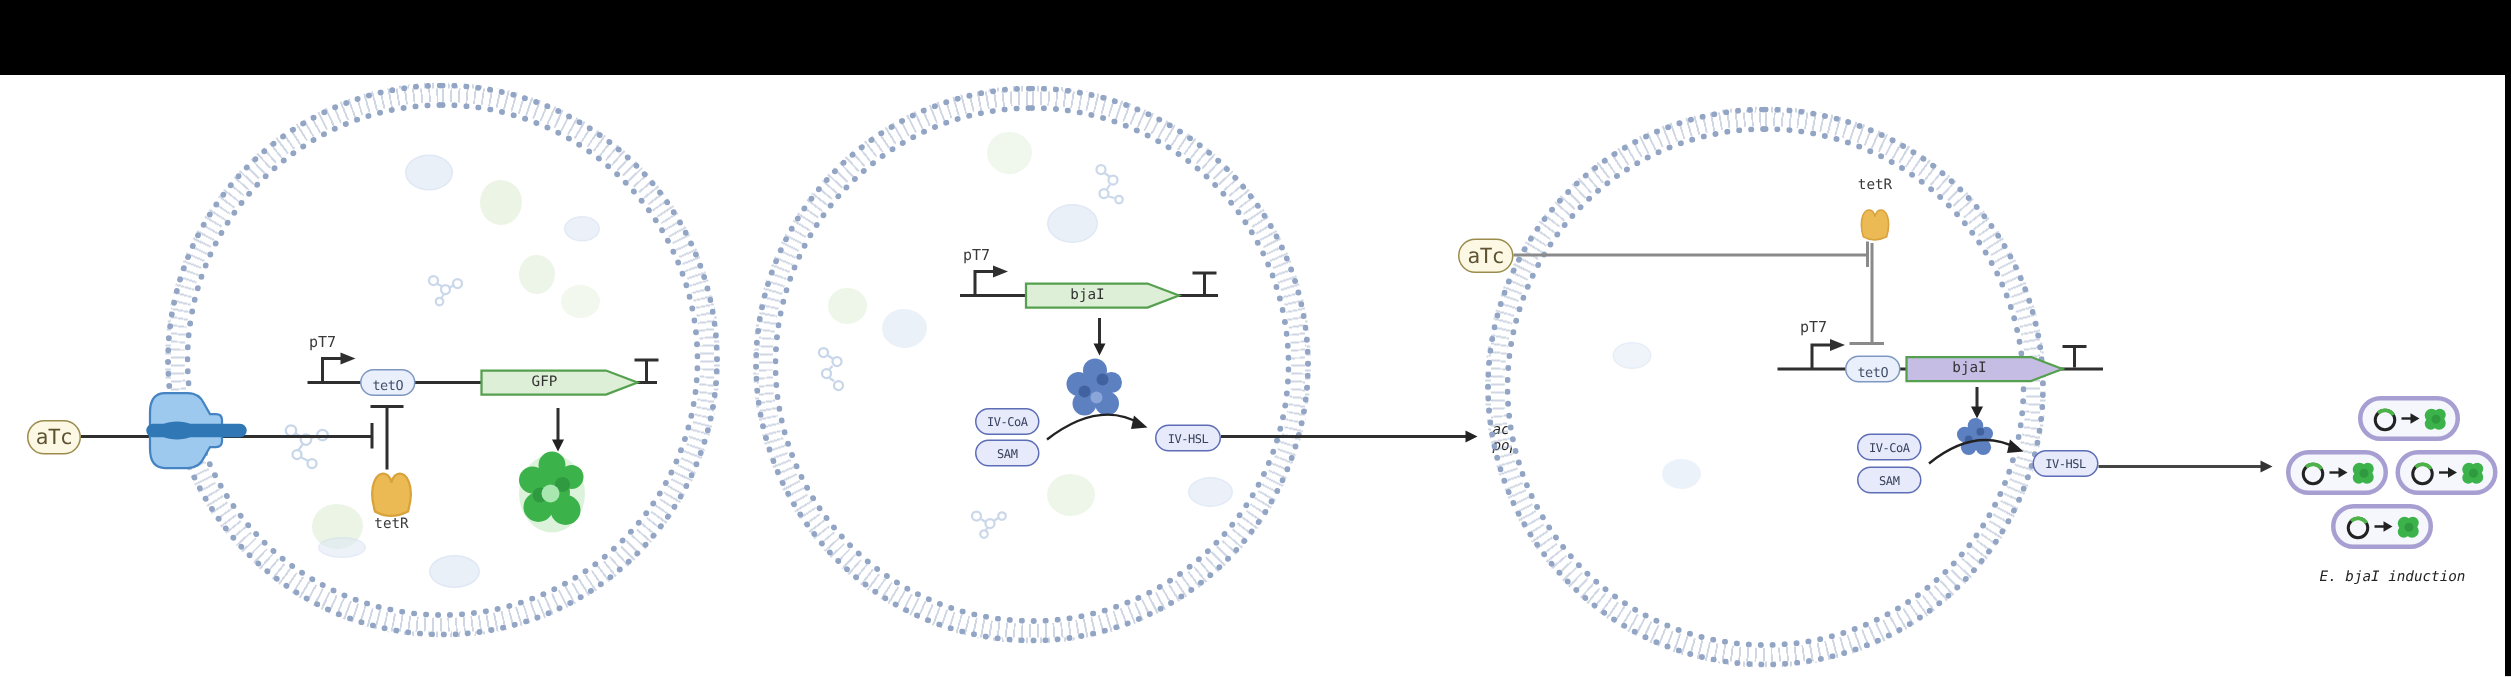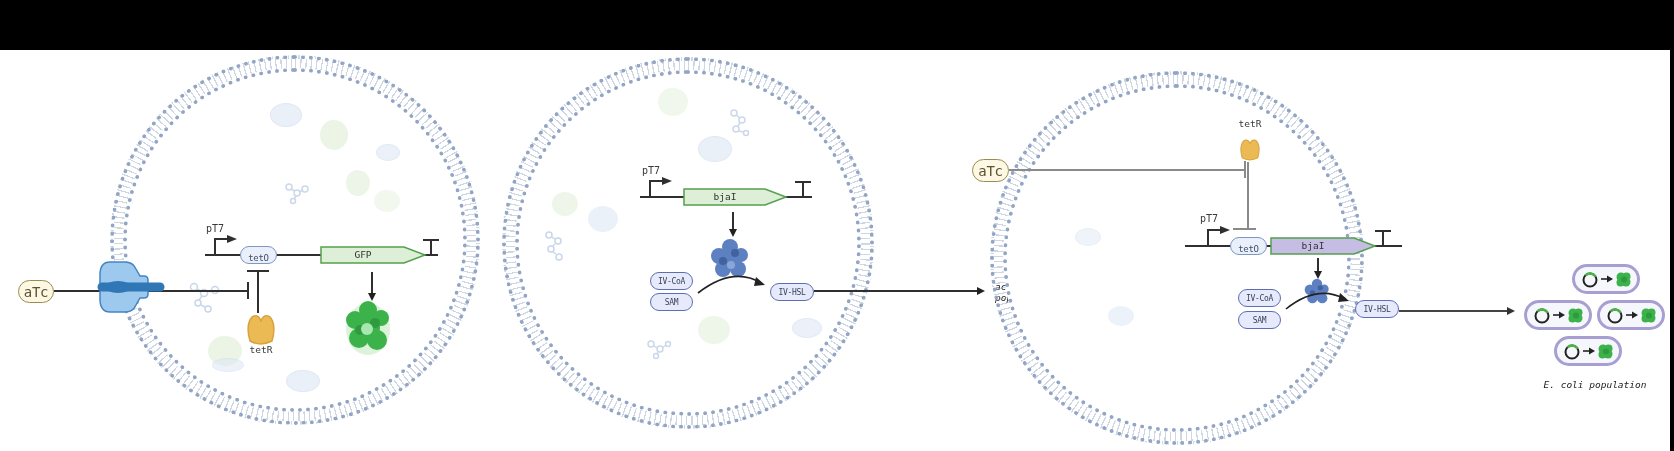--- a/index.html
+++ b/index.html
@@ -370,16 +370,16 @@
       <svg width="17" height="17" viewBox="0 0 17 17" style="position:static">
         <g fill="var(--c-protein_green)">
           <circle cx="6" cy="6" r="4.5"></circle>
             <circle cx="11.5" cy="5.5" r="4"></circle>
             <circle cx="11" cy="11" r="4.5"></circle>
             <circle cx="5.5" cy="11.5" r="4"></circle>
           <circle cx="9" cy="8.5" r="3" fill="#2f9a3f"></circle>
         </g>
       </svg>
     </div>
-    <div class="caption ctr" style="left:1520px;top:379px;width:150px;text-align:center">E. coli population</div>
+    <div class="caption ctr" style="left:1520px;top:379px;width:150px;text-align:center">E. bjaI induction</div>
   </div>
 
 </div>
 
 </body></html>

